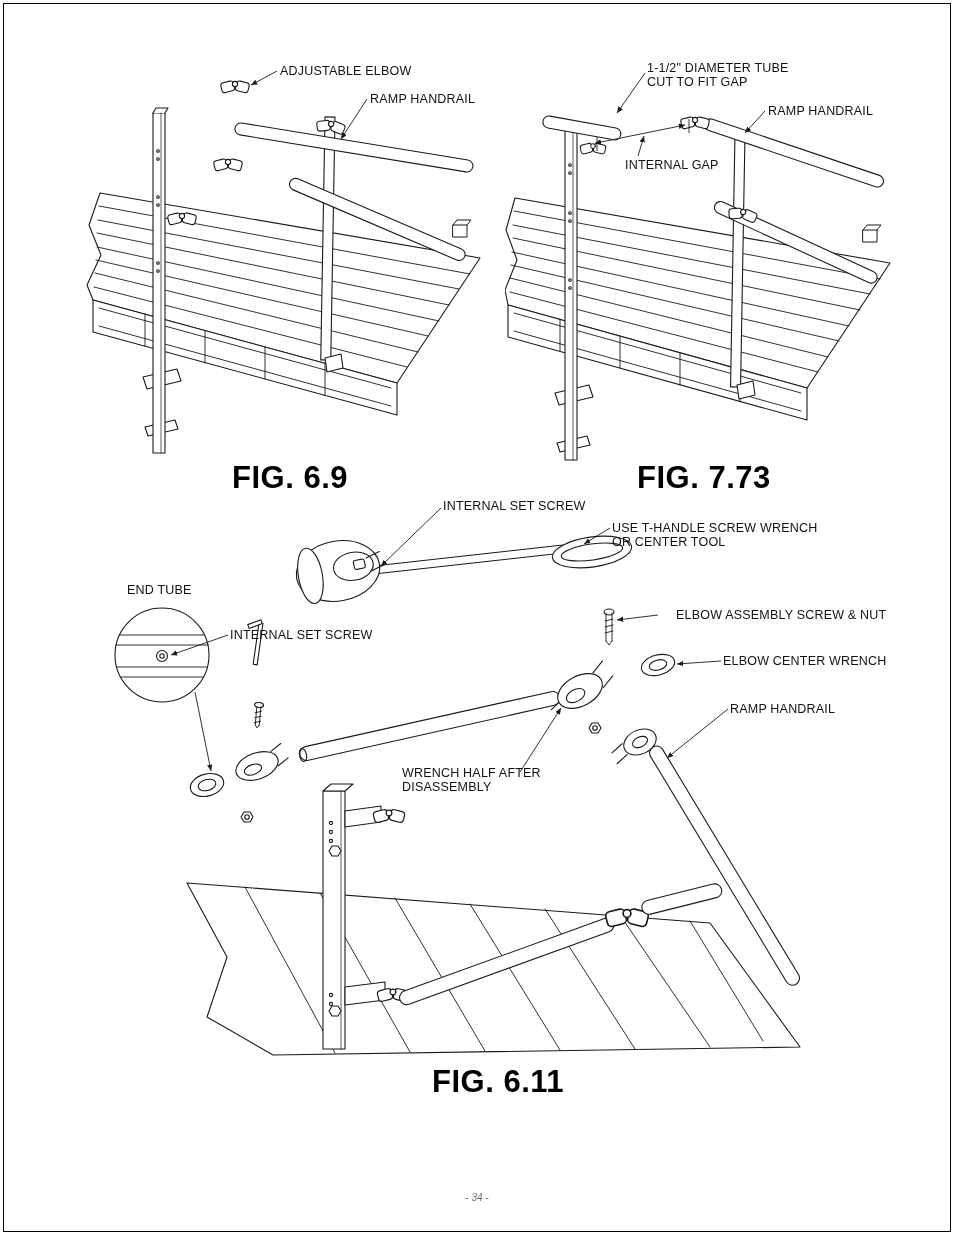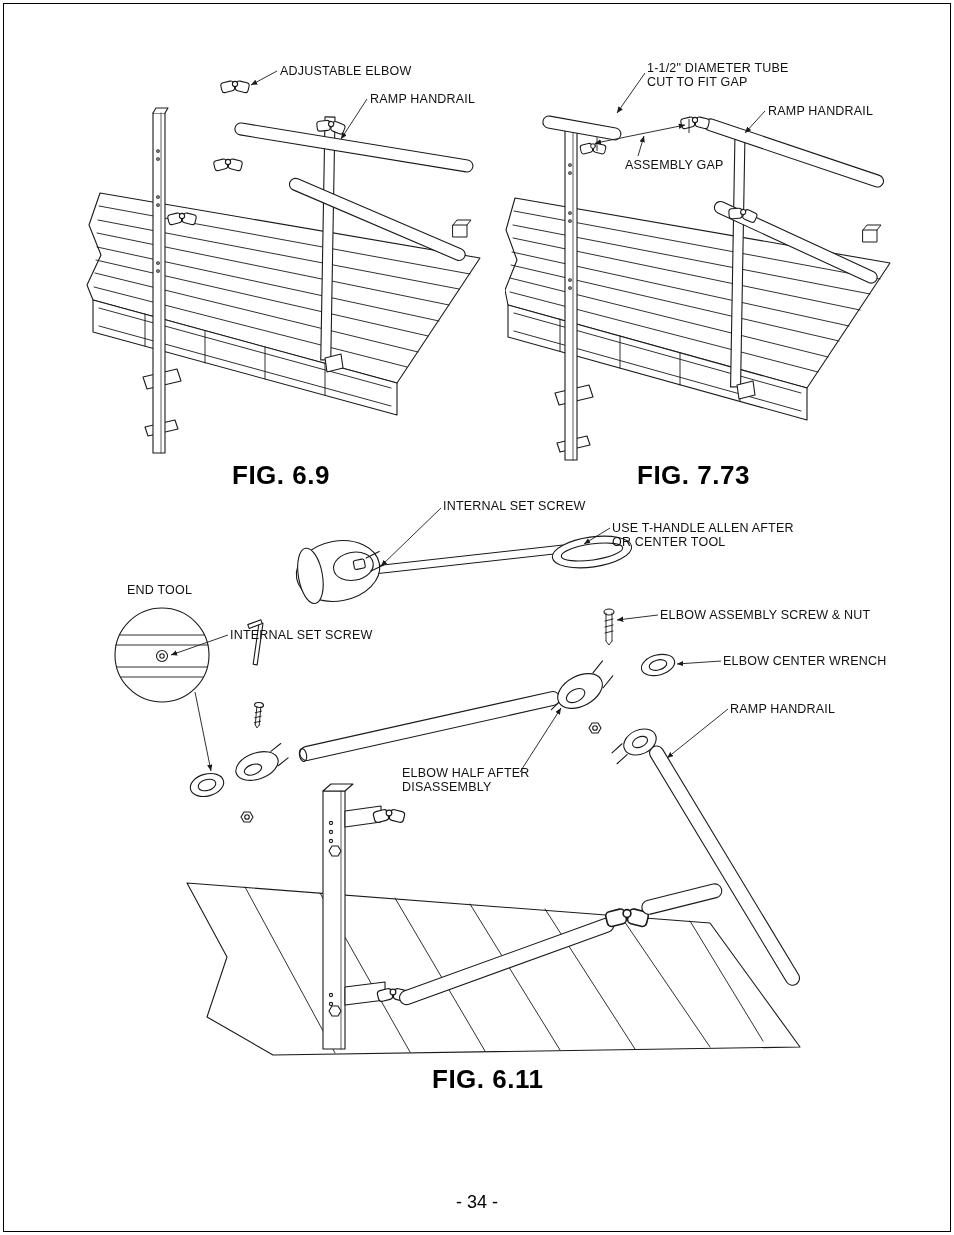--- a/index.html
+++ b/index.html
@@ -8,26 +8,26 @@
     margin:0 auto;overflow:hidden;
     font-family:"Liberation Sans",sans-serif;color:#111;
   }
   .frame{position:absolute;inset:3px;border:1.5px solid #000;pointer-events:none;}
   .art{position:absolute;}
   .label{
     position:absolute;font-size:12.5px;letter-spacing:.2px;white-space:nowrap;
     color:#111;line-height:14px;
   }
   .caption{
-    position:absolute;font-weight:bold;font-size:26px;letter-spacing:.5px;
+    position:absolute;font-weight:bold;font-size:31px;letter-spacing:.5px;
     color:#000;white-space:nowrap;
   }
   .footer{
     position:absolute;left:0;top:1192px;width:100%;text-align:center;
-    font-size:18px;color:#000000;
+    font-size:10px;color:#737373;font-style:italic;
   }
 </style>
 </head>
 <body>
 
 <div class="page">
   <div class="frame"></div>
 
   <svg class="art" style="left:85px;top:55px" width="420" height="410" viewBox="0 0 420 410">
     <defs>
@@ -280,29 +280,29 @@
     </g>
   </svg>
 
   <div class="label" style="left:280px;top:64px">ADJUSTABLE ELBOW</div>
   <div class="label" style="left:370px;top:92px">RAMP HANDRAIL</div>
   <div class="caption" style="left:232px;top:460px">FIG. 6.9</div>
 
   <div class="label" style="left:647px;top:61px">1-1/2" DIAMETER TUBE</div>
   <div class="label" style="left:647px;top:75px">CUT TO FIT GAP</div>
   <div class="label" style="left:768px;top:104px">RAMP HANDRAIL</div>
-  <div class="label" style="left:625px;top:158px">ASSEMBLY GAP</div>
+  <div class="label" style="left:625px;top:158px">INTERNAL GAP</div>
   <div class="caption" style="left:637px;top:460px">FIG. 7.73</div>
 
   <div class="label" style="left:443px;top:499px">INTERNAL SET SCREW</div>
-  <div class="label" style="left:612px;top:521px">USE T-HANDLE ALLEN AFTER</div>
+  <div class="label" style="left:612px;top:521px">USE T-HANDLE SCREW WRENCH</div>
   <div class="label" style="left:612px;top:535px">OR CENTER TOOL</div>
-  <div class="label" style="left:127px;top:583px">END TOOL</div>
+  <div class="label" style="left:127px;top:583px">END TUBE</div>
   <div class="label" style="left:230px;top:628px">INTERNAL SET SCREW</div>
-  <div class="label" style="left:660px;top:608px">ELBOW ASSEMBLY SCREW &amp; NUT</div>
+  <div class="label" style="left:676px;top:608px">ELBOW ASSEMBLY SCREW &amp; NUT</div>
   <div class="label" style="left:723px;top:654px">ELBOW CENTER WRENCH</div>
   <div class="label" style="left:730px;top:702px">RAMP HANDRAIL</div>
-  <div class="label" style="left:402px;top:766px">ELBOW HALF AFTER</div>
+  <div class="label" style="left:402px;top:766px">WRENCH HALF AFTER</div>
   <div class="label" style="left:402px;top:780px">DISASSEMBLY</div>
   <div class="caption" style="left:432px;top:1064px">FIG. 6.11</div>
 
   <div class="footer">- 34 -</div>
 </div>
 
 </body></html>

